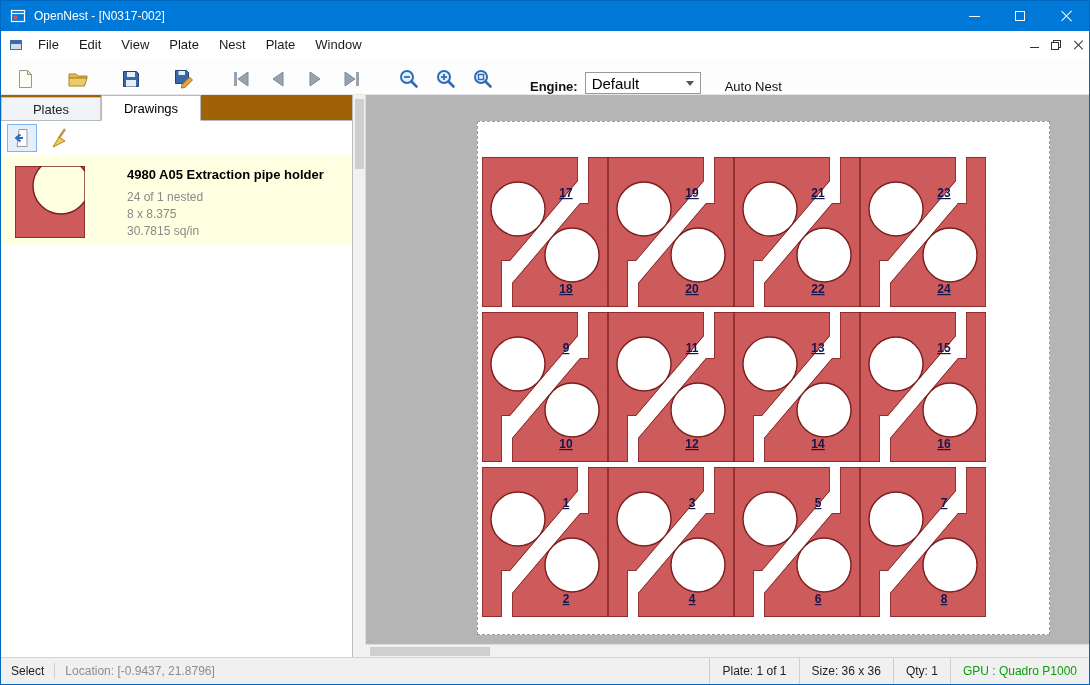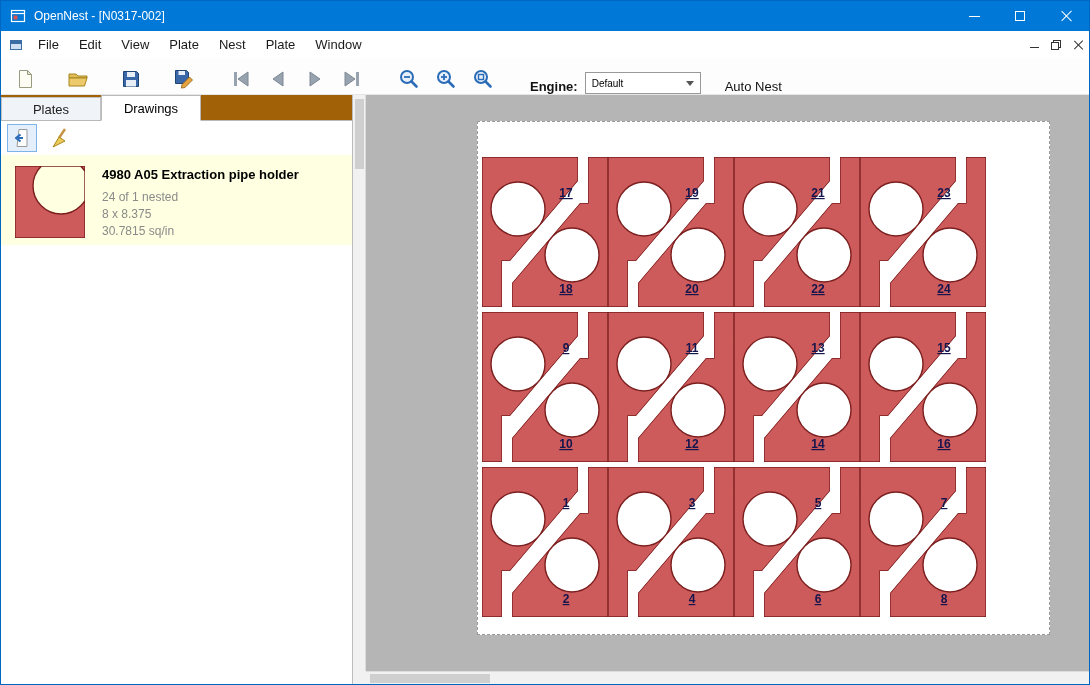--- a/index.html
+++ b/index.html
@@ -41,42 +41,42 @@
 
   
   .toolbar { height:37px; background:#fdfdfd; border-bottom:1px solid #e6e6e6;
              display:flex; align-items:flex-end; padding-left:8px; flex:0 0 auto; }
   .tool-btn { width:32px; height:30px; display:flex; align-items:center; justify-content:center;
               margin-right:5px; cursor:default; }
   .tb-gap-s { margin-left:16px; }
   .tb-gap-m { margin-left:20px; }
   .engine-label { font-size:13px; font-weight:bold; color:#111; margin-left:26px; }
   .engine-combo { margin-left:7px; width:116px; height:22px; border:1px solid #999;
-                  background:#fff; display:flex; align-items:center; padding:0 6px; font-size:10px; }
+                  background:#fff; display:flex; align-items:center; padding:0 6px; font-size:15px; }
   .combo-arrow { margin-left:auto; width:0; height:0; border-left:4px solid transparent;
                  border-right:4px solid transparent; border-top:5px solid #555; }
   .autonest { font-size:13px; margin-left:24px; color:#111; cursor:default; }
 
   
   .main { flex:1 1 auto; display:flex; min-height:0; }
   .left-panel { width:352px; flex:0 0 auto; background:#fff; display:flex; flex-direction:column;
                 border-right:1px solid #bdbdbd; }
   .tabbar { height:26px; display:flex; border-bottom:1px solid #b9b9b9; background:#a16207; }
   .tab { width:100px; font-size:13px; display:flex; align-items:center; justify-content:center;
          cursor:default; }
   .tab.inactive { background:#f0f4f9; border:1px solid #c3c3c3; border-bottom:none; margin-top:2px; color:#222; }
   .tab.active { background:#fff; border:1px solid #b9b9b9; border-bottom:1px solid #fff;
                 margin-bottom:-1px; color:#000; }
   .panel-toolbar { height:34px; display:flex; align-items:center; padding:3px 6px; gap:8px; }
   .panel-btn { width:30px; height:28px; display:flex; align-items:center; justify-content:center; cursor:default; }
   .panel-btn.selected { border:1px solid #7eb4ea; background:#e4effb; }
 
   .drawing-item { background:#ffffe1; display:flex; padding:5px 6px; height:90px; cursor:default; }
   .thumb { width:92px; flex:0 0 auto; display:flex; align-items:center; justify-content:center; }
-  .item-info { margin-left:3px; padding-top:7px; }
+  .item-info { margin-left:28px; padding-top:7px; }
   .item-title { font-size:13px; font-weight:bold; color:#000; margin-bottom:7px; }
   .item-detail { font-size:12px; color:#8a8a8a; line-height:17px; }
   .panel-fill { flex:1; background:#fff; }
 
   .canvas { flex:1 1 auto; position:relative; background:#b5b5b5; overflow:hidden; }
   .vscroll { position:absolute; left:0; top:0; bottom:13px; width:13px; background:#f1f1f1;
              border-right:1px solid #dcdcdc; }
   .vthumb { position:absolute; left:2px; top:4px; width:9px; height:70px; background:#cfcfcf; }
   .hscroll { position:absolute; left:13px; right:0; bottom:0; height:13px; background:#f1f1f1;
              border-top:1px solid #dcdcdc; }
@@ -340,13 +340,23 @@
               <text x="340" y="481" text-anchor="middle" class="part-num">6</text>
               <use href="#pair-shape" x="382" y="345"></use>
               <text x="466" y="385" text-anchor="middle" class="part-num">7</text>
               <text x="466" y="481" text-anchor="middle" class="part-num">8</text>
             </g>
         </svg>
       </div>
     </div>
   </div>
 
+  <div class="statusbar">
+    <span class="sb-cell">Select</span>
+    <span class="sb-sep"></span>
+    <span class="sb-cell sb-location">Location: [-0.9437, 21.8796]</span>
+    <span class="sb-spacer"></span>
+    <span class="sb-right">Plate: 1 of 1</span>
+    <span class="sb-right">Size: 36 x 36</span>
+    <span class="sb-right">Qty: 1</span>
+    <span class="sb-right sb-gpu" id="sb-gpu" style="color: rgb(10, 160, 10);">GPU : Quadro P1000</span>
+  </div>
 </div>
 
 </body></html>

